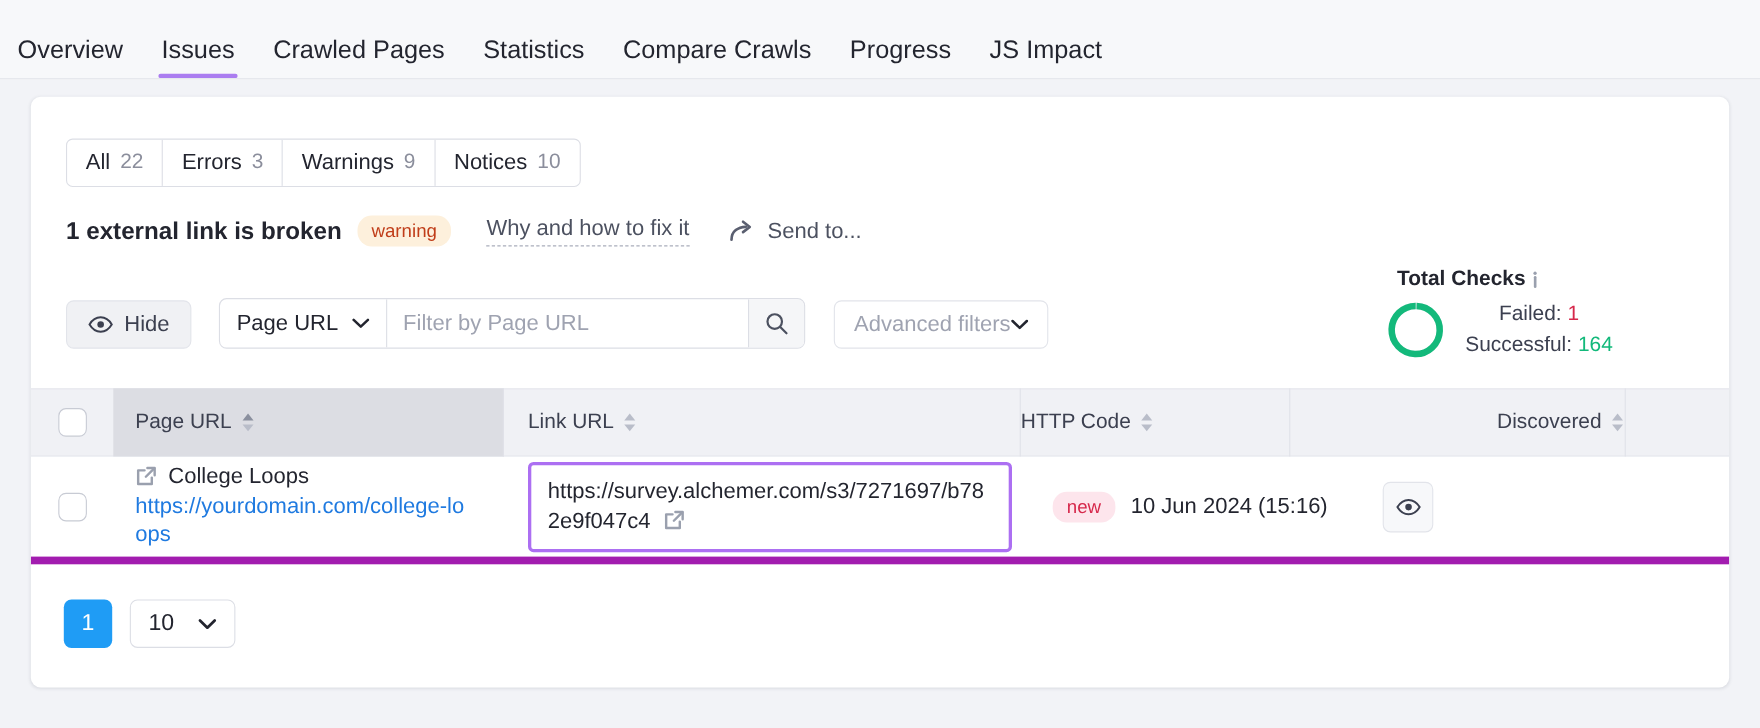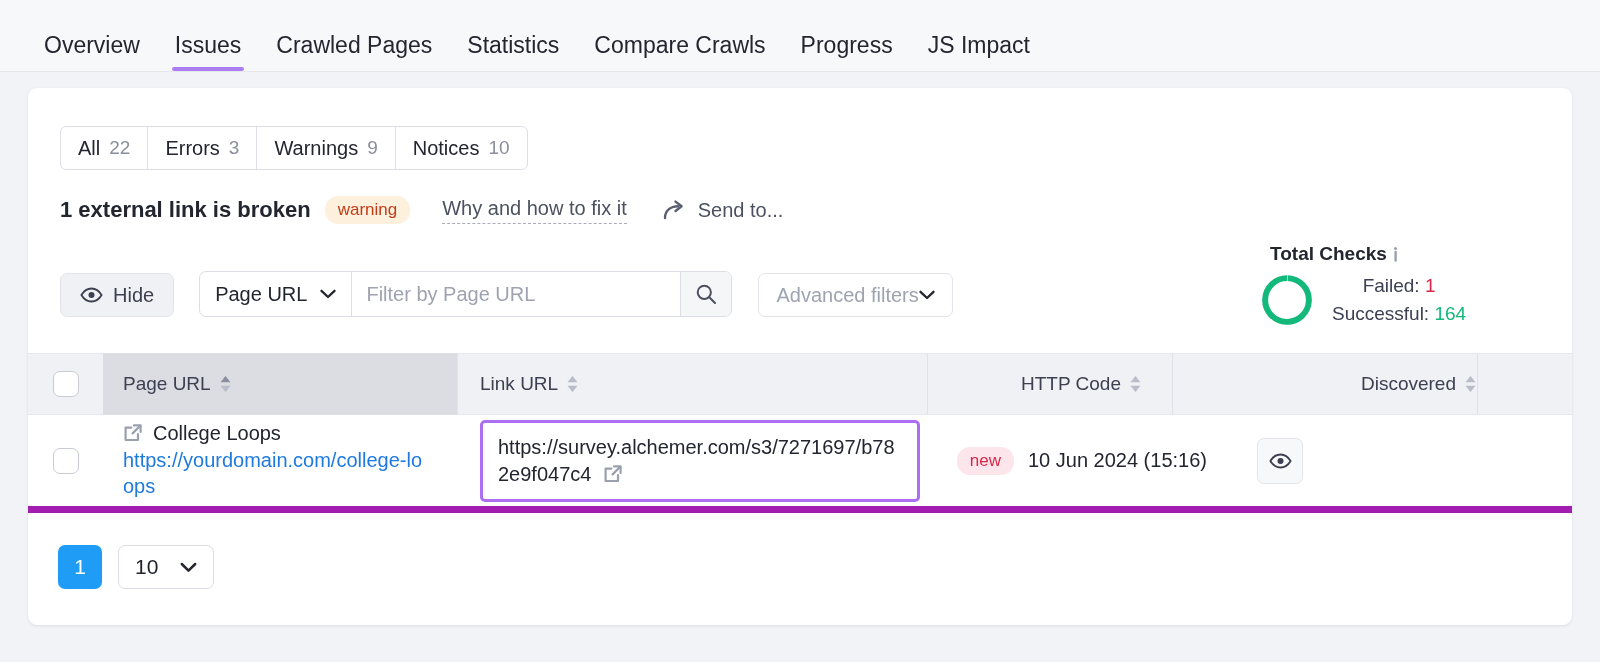--- a/index.html
+++ b/index.html
@@ -18,21 +18,21 @@
   
   .tabbar {
     position: absolute;
     left: 0; top: 0;
     width: 1600px;
     height: 72px;
     background: #f7f8fa;
     border-bottom: 1px solid #e4e6ec;
     display: flex;
     align-items: flex-end;
-    padding-left: 44px;
+    padding-left: 16px;
     box-sizing: border-box;
   }
   .tab {
     font-size: 23px;
     color: #23252f;
     padding: 0 0 14px 0;
     margin-right: 35px;
     position: relative;
     cursor: pointer;
     line-height: 1;
@@ -261,21 +261,21 @@
     align-items: center;
     box-sizing: border-box;
     font-size: 19px;
     color: #3c4050;
     border-right: 1px solid #e0e2e9;
   }
   .th .lbl { display: flex; align-items: center; gap: 8px; cursor: pointer; }
   .col-check { width: 75px; justify-content: center; border-right: none; }
   .col-page  { width: 355px; padding-left: 20px; background: #dcdde3; }
   .col-link  { width: 470px; padding-left: 22px; }
-  .col-http  { width: 245px; justify-content: flex-end; padding-right: 30px; }
+  .col-http  { width: 245px; }
   .col-disc  { width: 305px; justify-content: flex-end; }
   .col-eye   { width: 94px; border-right: none; }
 
   .trow {
     position: absolute;
     left: 0; top: 327px;
     width: 1544px;
     height: 98px;
     display: flex;
     align-items: center;

